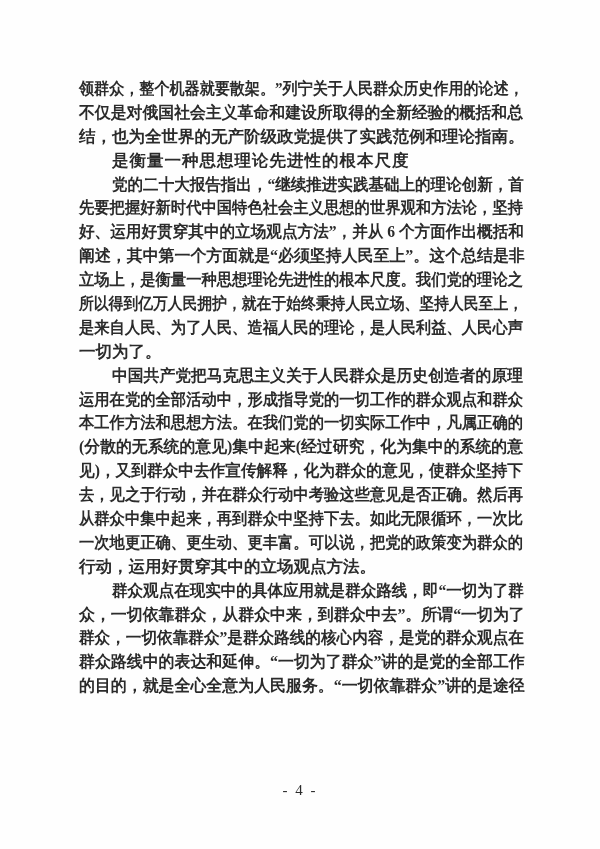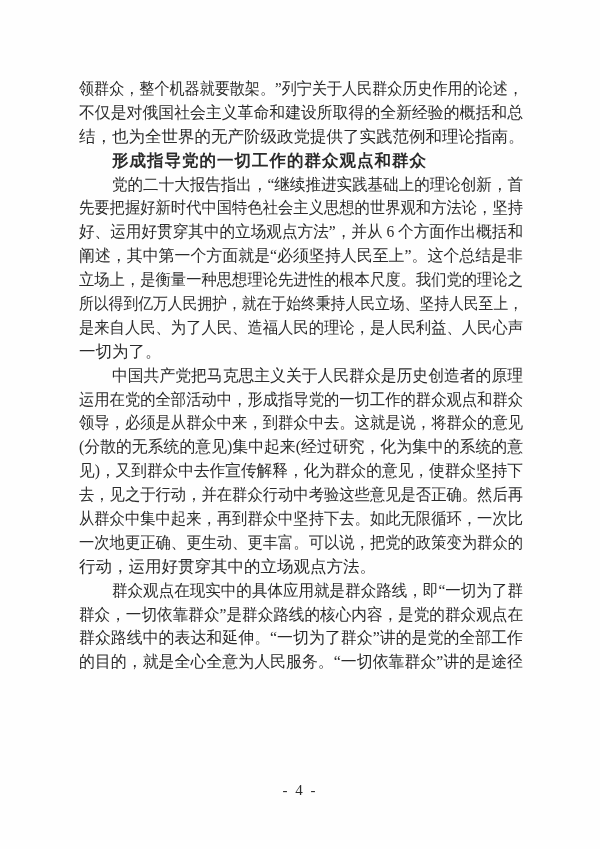--- a/index.html
+++ b/index.html
@@ -20,20 +20,21 @@
     position: absolute;
     left: 79px;
     top: 77px;
     width: 444px;
   }
   .line {
     height: 23.9px;
     line-height: 23.9px;
     font-size: 16.5px;
     white-space: nowrap;
+    font-weight: bold;
   }
   .line .line-text {
     display: inline-block;
     white-space: nowrap;
     transform-origin: 0 50%;
   }
   .line.indent {
     padding-left: 33px;
   }
   .line.bold {
@@ -53,37 +54,38 @@
   }
 </style>
 </head>
 <body>
 
 <div class="page">
   <div class="text-block">
       <div class="line"><span class="line-text" style="transform: scaleX(0.913903);">领群众，整个机器就要散架。”列宁关于人民群众历史作用的论述，</span></div>
       <div class="line"><span class="line-text" style="transform: scaleX(0.961039);">不仅是对俄国社会主义革命和建设所取得的全新经验的概括和总</span></div>
       <div class="line"><span class="line-text">结，也为全世界的无产阶级政党提供了实践范例和理论指南。</span></div>
-      <div class="line indent bold"><span class="line-text">形成指导党的一切工作的群众观点和群众</span></div>
+      <div class="line indent bold"><span class="line-text">是衡量一种思想理论先进性的根本尺度</span></div>
       <div class="line indent"><span class="line-text" style="transform: scaleX(0.941952);">党的二十大报告指出，“继续推进实践基础上的理论创新，首</span></div>
       <div class="line"><span class="line-text" style="transform: scaleX(0.9279);">先要把握好新时代中国特色社会主义思想的世界观和方法论，坚持</span></div>
       <div class="line"><span class="line-text" style="transform: scaleX(0.946033);">好、运用好贯穿其中的立场观点方法”，并从 6 个方面作出概括和</span></div>
       <div class="line"><span class="line-text" style="transform: scaleX(0.96489);">阐述，其中第一个方面就是“必须坚持人民至上”。这个总结是非</span></div>
       <div class="line"><span class="line-text" style="transform: scaleX(0.9279);">立场上，是衡量一种思想理论先进性的根本尺度。我们党的理论之</span></div>
       <div class="line"><span class="line-text" style="transform: scaleX(0.89697);">所以得到亿万人民拥护，就在于始终秉持人民立场、坚持人民至上，</span></div>
       <div class="line"><span class="line-text" style="transform: scaleX(0.9279);">是来自人民、为了人民、造福人民的理论，是人民利益、人民心声</span></div>
       <div class="line"><span class="line-text">一切为了。</span></div>
       <div class="line indent"><span class="line-text" style="transform: scaleX(0.958042);">中国共产党把马克思主义关于人民群众是历史创造者的原理</span></div>
       <div class="line"><span class="line-text" style="transform: scaleX(0.9279);">运用在党的全部活动中，形成指导党的一切工作的群众观点和群众</span></div>
-      <div class="line"><span class="line-text" style="transform: scaleX(0.9279);">领导，必须是从群众中来，到群众中去。这就是说，将群众的意见</span></div>
+      <div class="line"><span class="line-text" style="transform: scaleX(0.9279);">本工作方法和思想方法。在我们党的一切实际工作中，凡属正确的</span></div>
       <div class="line"><span class="line-text" style="transform: scaleX(0.961071);">(分散的无系统的意见)集中起来(经过研究，化为集中的系统的意</span></div>
       <div class="line"><span class="line-text" style="transform: scaleX(0.949733);">见)，又到群众中去作宣传解释，化为群众的意见，使群众坚持下</span></div>
       <div class="line"><span class="line-text" style="transform: scaleX(0.9279);">去，见之于行动，并在群众行动中考验这些意见是否正确。然后再</span></div>
       <div class="line"><span class="line-text" style="transform: scaleX(0.9279);">从群众中集中起来，再到群众中坚持下去。如此无限循环，一次比</span></div>
       <div class="line"><span class="line-text" style="transform: scaleX(0.9279);">一次地更正确、更生动、更丰富。可以说，把党的政策变为群众的</span></div>
       <div class="line"><span class="line-text">行动，运用好贯穿其中的立场观点方法。</span></div>
       <div class="line indent"><span class="line-text" style="transform: scaleX(0.941952);">群众观点在现实中的具体应用就是群众路线，即“一切为了群</span></div>
+      <div class="line"><span class="line-text" style="transform: scaleX(0.96489);">众，一切依靠群众，从群众中来，到群众中去”。所谓“一切为了</span></div>
       <div class="line"><span class="line-text" style="transform: scaleX(0.946033);">群众，一切依靠群众”是群众路线的核心内容，是党的群众观点在</span></div>
       <div class="line"><span class="line-text" style="transform: scaleX(0.96489);">群众路线中的表达和延伸。“一切为了群众”讲的是党的全部工作</span></div>
       <div class="line"><span class="line-text" style="transform: scaleX(0.96489);">的目的，就是全心全意为人民服务。“一切依靠群众”讲的是途径</span></div>
     </div>
   <div class="page-number">- 4 -</div>
 </div>
 
 </body></html>

